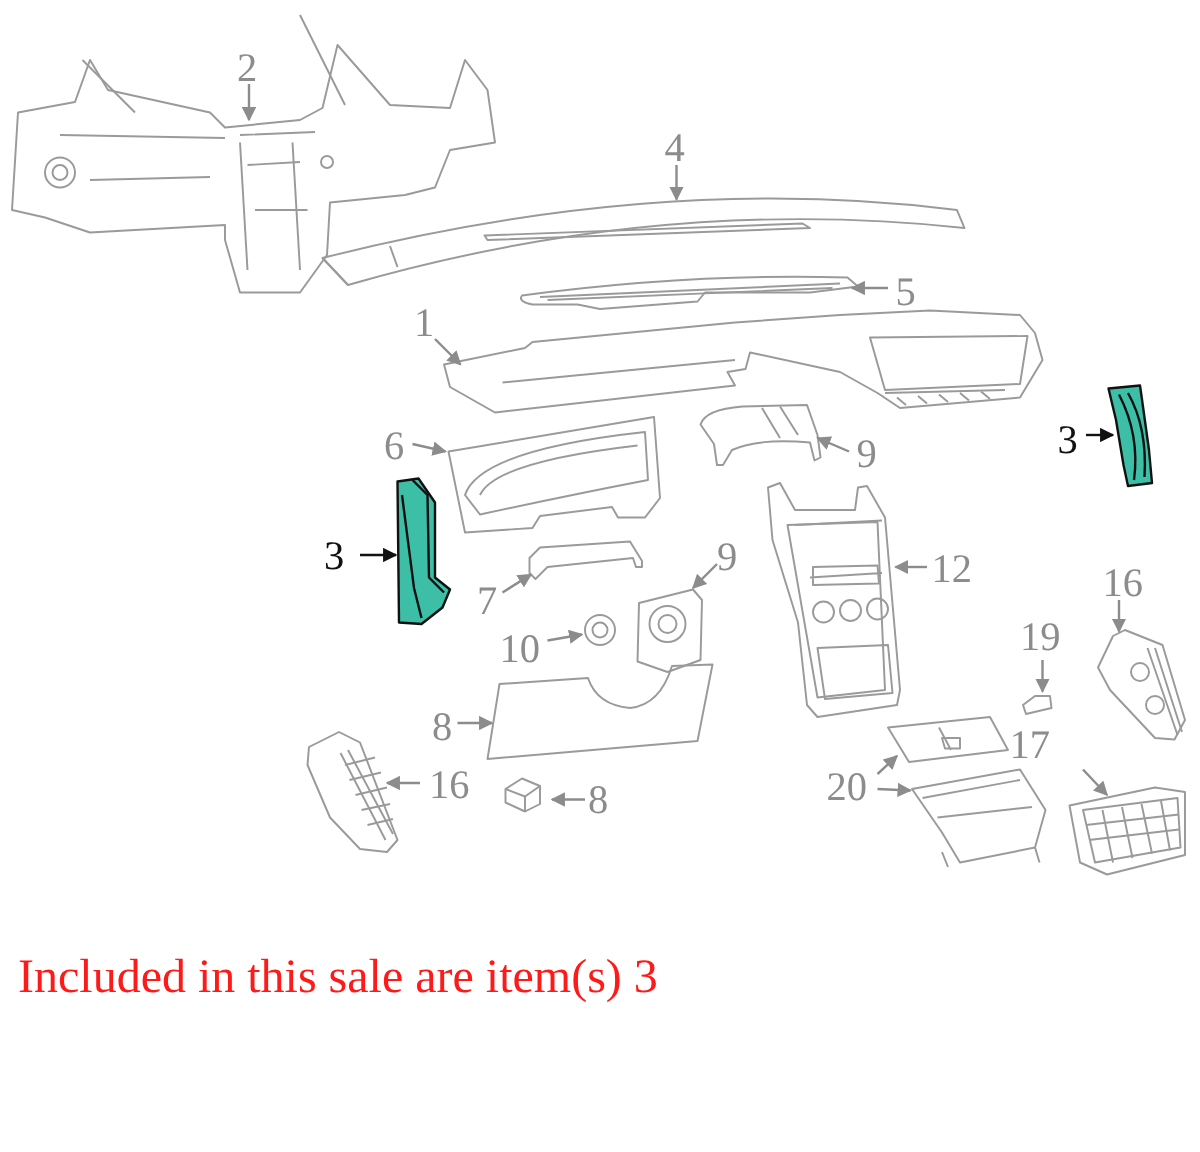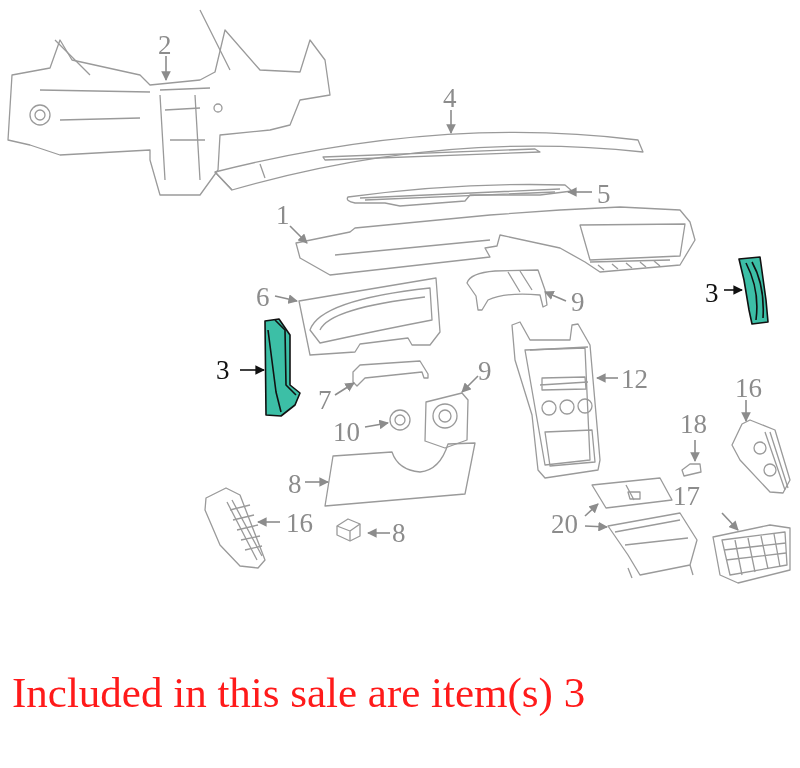--- a/index.html
+++ b/index.html
@@ -1,20 +1,20 @@
 <!DOCTYPE html>
 <html><head>
   <meta charset="utf-8">
   <style>
     html, body { margin: 0; padding: 0; background: #ffffff; }
     body { width: 800px; height: 768px; position: relative; overflow: hidden; font-family: "Liberation Serif", serif; }
     #diagram { position: absolute; left: 0; top: 0; width: 800px; height: 610px; }
     .callout { position: absolute; font-family: "Liberation Serif", serif; font-size: 27px; color: #8c8c8c; line-height: 1; }
     .callout.hl { color: #111111; }
-    #caption { position: absolute; left: 12px; top: 668px; font-family: "Liberation Serif", serif; font-size: 43px; color: #ff1a1a; white-space: nowrap; text-align: center; }
+    #caption { position: absolute; left: 12px; top: 632px; font-family: "Liberation Serif", serif; font-size: 32px; color: #ff1a1a; white-space: nowrap; text-align: center; }
   </style>
 </head>
 <body>
 
 <div id="diagram">
   <svg width="800" height="610" viewBox="0 0 800 610">
     <defs>
       <marker id="ah" viewBox="0 0 10 10" refX="9" refY="5" markerWidth="6" markerHeight="6" orient="auto">
         <path d="M0,0 L10,5 L0,10 z" fill="#8c8c8c"></path>
       </marker>
@@ -171,20 +171,20 @@
   <span class="callout" style="left:443px;top:85px;">4</span>
   <span class="callout" style="left:597px;top:181px;">5</span>
   <span class="callout" style="left:256px;top:284px;">6</span>
   <span class="callout" style="left:318px;top:387px;">7</span>
   <span class="callout" style="left:288px;top:471px;">8</span>
   <span class="callout" style="left:478px;top:358px;">9</span>
   <span class="callout" style="left:333px;top:419px;">10</span>
   <span class="callout" style="left:571px;top:289px;">9</span>
   <span class="callout" style="left:621px;top:366px;">12</span>
   <span class="callout" style="left:551px;top:511px;">20</span>
-  <span class="callout" style="left:680px;top:411px;">18</span>
+  <span class="callout" style="left:680px;top:411px;">19</span>
   <span class="callout" style="left:392px;top:520px;">8</span>
   <span class="callout" style="left:735px;top:375px;">16</span>
   <span class="callout" style="left:286px;top:510px;">16</span>
   <span class="callout" style="left:673px;top:483px;">17</span>
 </div>
 
 <div id="caption">Included in this sale are item(s) 3</div>
 
 </body></html>

